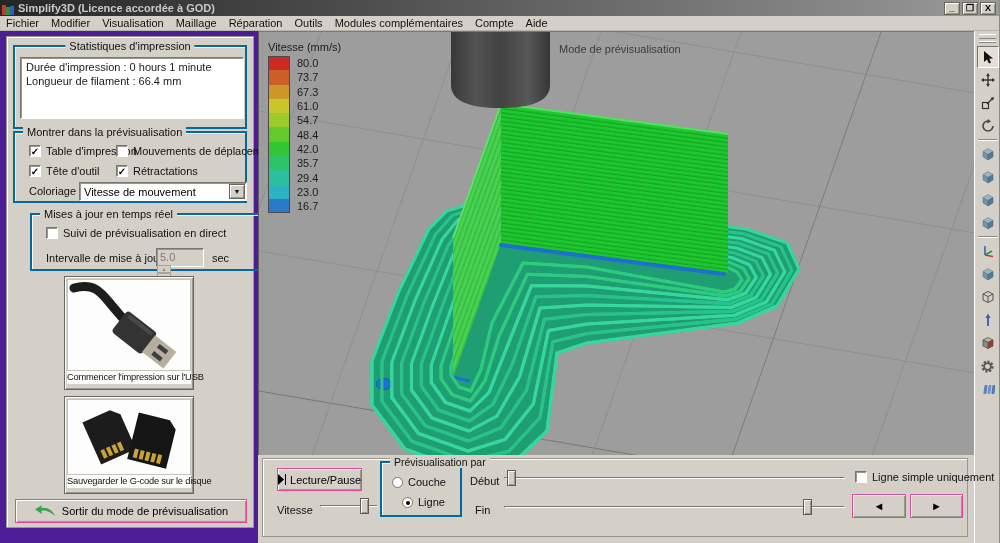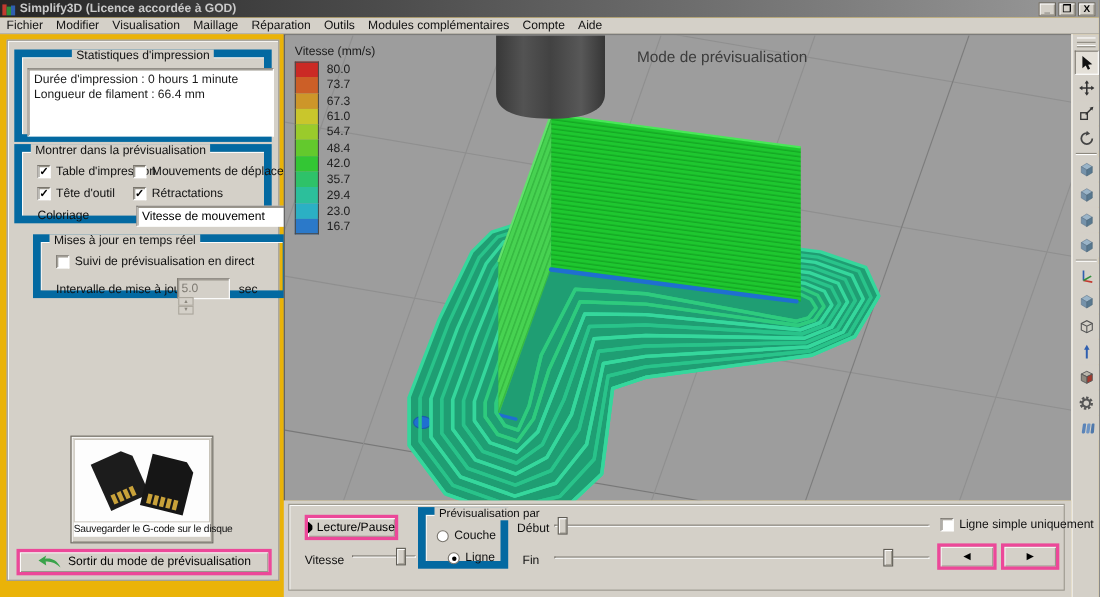--- a/index.html
+++ b/index.html
@@ -1,73 +1,73 @@
 <!DOCTYPE html>
 <html><head>
 <meta charset="utf-8">
 <style>
   html,body{margin:0;padding:0;background:#3a3a3a;}
   *{box-sizing:border-box;font-family:"Liberation Sans",sans-serif;}
-  #app{position:relative;width:1000px;height:543px;background:#eab308;overflow:hidden;border-right:1px solid #8a8a8a;}
+  #app{position:relative;width:1000px;height:543px;background:#4c1d95;overflow:hidden;border-right:1px solid #8a8a8a;}
   
   #titlebar{position:absolute;left:0;top:0;width:1000px;height:16px;
     background:linear-gradient(90deg,#262626,#4c4c4c 35%,#7c7c7c 75%,#9a9a9a);
     display:flex;align-items:center;padding:0 2px;}
   #titlebar .title{color:#c9c9c9;font-size:11px;font-weight:bold;margin-left:4px;white-space:nowrap;}
   .appicon{width:12px;height:12px;display:inline-block;position:relative;}
   .winbtns{margin-left:auto;display:flex;gap:2px;padding-right:2px;}
   .winbtn{width:16px;height:13px;background:#d4d0c8;border:1px solid #6a675f;
     box-shadow:inset 1px 1px 0 #fff, inset -1px -1px 0 #9a968c;
     font-size:9px;line-height:10px;text-align:center;color:#000;font-weight:bold;padding:0;}
   
   #menubar{position:absolute;left:0;top:16px;width:1000px;height:15px;background:#d4d0c8;
     border-bottom:1px solid #b7b3a9;display:flex;align-items:center;font-size:11px;color:#111;}
   #menubar .mitem{padding:1px 6px;cursor:default;}
   
   #leftpanel{position:absolute;left:6px;top:36px;width:248px;height:492px;
     border:1px solid #9a968c;box-shadow:inset 1px 1px 0 #fff;background:#d4d0c8;}
-  .groupbox{position:absolute;border:7px solid #0369a1;box-shadow:inset 1px 1px 0 rgba(255,255,255,.9);}
+  .groupbox{position:absolute;border:2px solid #0369a1;box-shadow:inset 1px 1px 0 rgba(255,255,255,.9);}
   .gb-title{position:absolute;top:-7px;left:8px;background:#d4d0c8;padding:0 4px;font-size:11px;color:#111;white-space:nowrap;}
   .gb-title.centered{left:50%;transform:translateX(-50%);}
   .sunkenbox{background:#fff;border:1px solid;border-color:#7a766e #fff #fff #7a766e;box-shadow:inset 1px 1px 0 #9a968c;}
   #statsbox{position:absolute;left:5px;top:10px;width:224px;height:62px;font-size:11px;color:#1a1a1a;
     padding:3px 5px;line-height:13.5px;white-space:nowrap;overflow:hidden;}
   .chkrow{position:absolute;display:flex;align-items:center;gap:5px;font-size:11px;color:#111;white-space:nowrap;}
   .chk{width:12px;height:12px;background:#fff;border:1px solid;border-color:#7a766e #fff #fff #7a766e;
     box-shadow:inset 1px 1px 0 #9a968c;font-size:10px;font-weight:bold;line-height:11px;text-align:center;color:#000;}
   .radio{width:11px;height:11px;border-radius:50%;background:#fff;border:1px solid #7a766e;position:relative;}
   .radio.sel::after{content:"";position:absolute;left:3px;top:3px;width:4px;height:4px;border-radius:50%;background:#000;}
   .dropdown{position:absolute;height:19px;background:#fff;border:1px solid;border-color:#7a766e #fff #fff #7a766e;
-    box-shadow:inset 1px 1px 0 #9a968c;display:flex;align-items:center;font-size:11px;color:#000;margin-left:40px;}
+    box-shadow:inset 1px 1px 0 #9a968c;display:flex;align-items:center;font-size:11px;color:#000;}
   .dropdown .dtext{flex:1;padding-left:4px;white-space:nowrap;overflow:hidden;}
   .droparrow{width:16px;height:15px;margin:1px;background:#d4d0c8;border:1px solid #6a675f;
     box-shadow:inset 1px 1px 0 #fff, inset -1px -1px 0 #9a968c;font-size:7px;line-height:14px;text-align:center;color:#111;}
   .spin{position:absolute;height:19px;background:#d4d0c8;border:1px solid;border-color:#7a766e #fff #fff #7a766e;
     box-shadow:inset 1px 1px 0 #9a968c;display:flex;font-size:11px;color:#7e7a72;flex-direction:column;}
   .spin .sval{flex:1;padding:2px 3px;}
   .spin .sarrows{width:14px;display:flex;flex-direction:column;}
   .spin .sarrows div{flex:1;background:#d4d0c8;border:1px solid #aaa69c;font-size:5px;line-height:6px;text-align:center;color:#8a867c;}
   .imgbtn{position:absolute;left:57px;width:130px;background:#d4d0c8;border:1px solid #6a675f;
     box-shadow:inset 1px 1px 0 #fff, inset -1px -1px 0 #9a968c;padding:2px;}
   .imgbtn .photo{background:#fdfdfd;border:1px solid #c8c4ba;width:100%;}
   .imgbtn .cap{background:#fdfdfd;font-size:9.3px;letter-spacing:-0.2px;text-align:center;color:#111;padding:1px 0 2px;white-space:nowrap;}
-  .button{background:#d4d0c8;border:3px solid #ec4899;box-shadow:inset 1px 1px 0 #fff, inset -1px -1px 0 #9a968c;
+  .button{background:#d4d0c8;border:1px solid #ec4899;box-shadow:inset 1px 1px 0 #fff, inset -1px -1px 0 #9a968c;
     display:flex;align-items:center;justify-content:center;font-size:11px;color:#000;gap:6px;}
   
   #viewport{position:absolute;left:258px;top:31px;width:716px;height:424px;background:#9d9d9d;
     border-left:1px solid #5f5f5f;border-top:1px solid #787878;overflow:hidden;}
   #scene{position:absolute;left:0;top:0;}
   #legend{position:absolute;left:9px;top:9px;font-size:11px;color:#1c1c1c;}
   #legend .ltitle{margin-bottom:3px;}
   .lrow{display:flex;align-items:center;height:14.3px;}
   .lsw{width:22px;height:14.3px;border-left:1px solid #4a4a4a;border-right:1px solid #4a4a4a;}
   .lrow:first-of-type .lsw{border-top:1px solid #4a4a4a;}
   .lrow:last-of-type .lsw{border-bottom:1px solid #4a4a4a;}
   .lval{margin-left:7px;}
-  #modelabel{position:absolute;left:320px;top:11px;font-size:14px;color:#3b3b3b;}
+  #modelabel{position:absolute;left:300px;top:11px;font-size:11px;color:#3b3b3b;}
   
   #toolbar{position:absolute;left:974px;top:31px;width:26px;height:512px;background:#d4d0c8;border-left:1px solid #fff;}
   .gripper{margin:3px 4px 2px;height:5px;border-top:1px solid #fff;border-bottom:1px solid #8c887e;}
   .gripper2{margin:0 4px 3px;height:2px;border-top:1px solid #fff;border-bottom:1px solid #8c887e;}
   .tbtn{width:22px;height:22px;margin:1px auto;display:flex;align-items:center;justify-content:center;background:#d4d0c8;border:1px solid transparent;}
   .tbtn.pressed{background:#e4e0d8;border:1px solid;border-color:#7a766e #fff #fff #7a766e;}
   .tsep{margin:2px 3px;border-top:1px solid #8c887e;border-bottom:1px solid #fff;}
   
   #bottompanel{position:absolute;left:258px;top:455px;width:716px;height:88px;background:#d4d0c8;}
   #bframe{position:absolute;left:4px;top:3px;right:6px;bottom:6px;border:1px solid #9a968c;box-shadow:inset 1px 1px 0 rgba(255,255,255,.9);}
@@ -156,20 +156,35 @@
       <div class="spin" style="left:124px;top:33px;width:48px;">
         <span class="sval">5.0</span>
         <span class="sarrows">
             <div>▲</div>
             <div>▼</div>
           </span>
       </div>
       <span class="lbl" style="left:180px;top:37px;">sec</span>
     </div>
 
+    <div class="imgbtn" style="top:239px;height:114px;">
+      <div class="photo" style="height:92px;">
+        <svg width="122" height="90" viewBox="0 0 122 90">
+          <path d="M6,8 C28,2 34,14 46,28 C52,35 56,40 62,46" fill="none" stroke="#1d1d1d" stroke-width="9" stroke-linecap="round"></path>
+          <g transform="rotate(38 70 56)">
+            <rect x="46" y="42" width="38" height="27" rx="4" fill="#333"></rect>
+            <rect x="50" y="44" width="30" height="4" fill="#484848"></rect>
+            <rect x="83" y="45" width="27" height="21" fill="#b6ae9e"></rect>
+            <rect x="92" y="49" width="11" height="4.5" fill="#3e3e3e"></rect>
+            <rect x="92" y="58" width="11" height="4.5" fill="#3e3e3e"></rect>
+          </g>
+        </svg>
+      </div>
+      <div class="cap">Commencer l'impression sur l'USB</div>
+    </div>
 
     <div class="imgbtn" style="top:359px;height:98px;">
       <div class="photo" style="height:76px;">
         <svg width="122" height="74" viewBox="0 0 122 74">
           <g transform="rotate(-24 38 36)">
             <path d="M22,14 h30 l8,8 v38 h-38 z" fill="#1c1c1c"></path>
             <rect x="27" y="47" width="4" height="9" fill="#c9a23a"></rect>
               <rect x="33" y="47" width="4" height="9" fill="#c9a23a"></rect>
             <rect x="39" y="47" width="4" height="9" fill="#c9a23a"></rect>
               <rect x="45" y="47" width="4" height="9" fill="#c9a23a"></rect>

